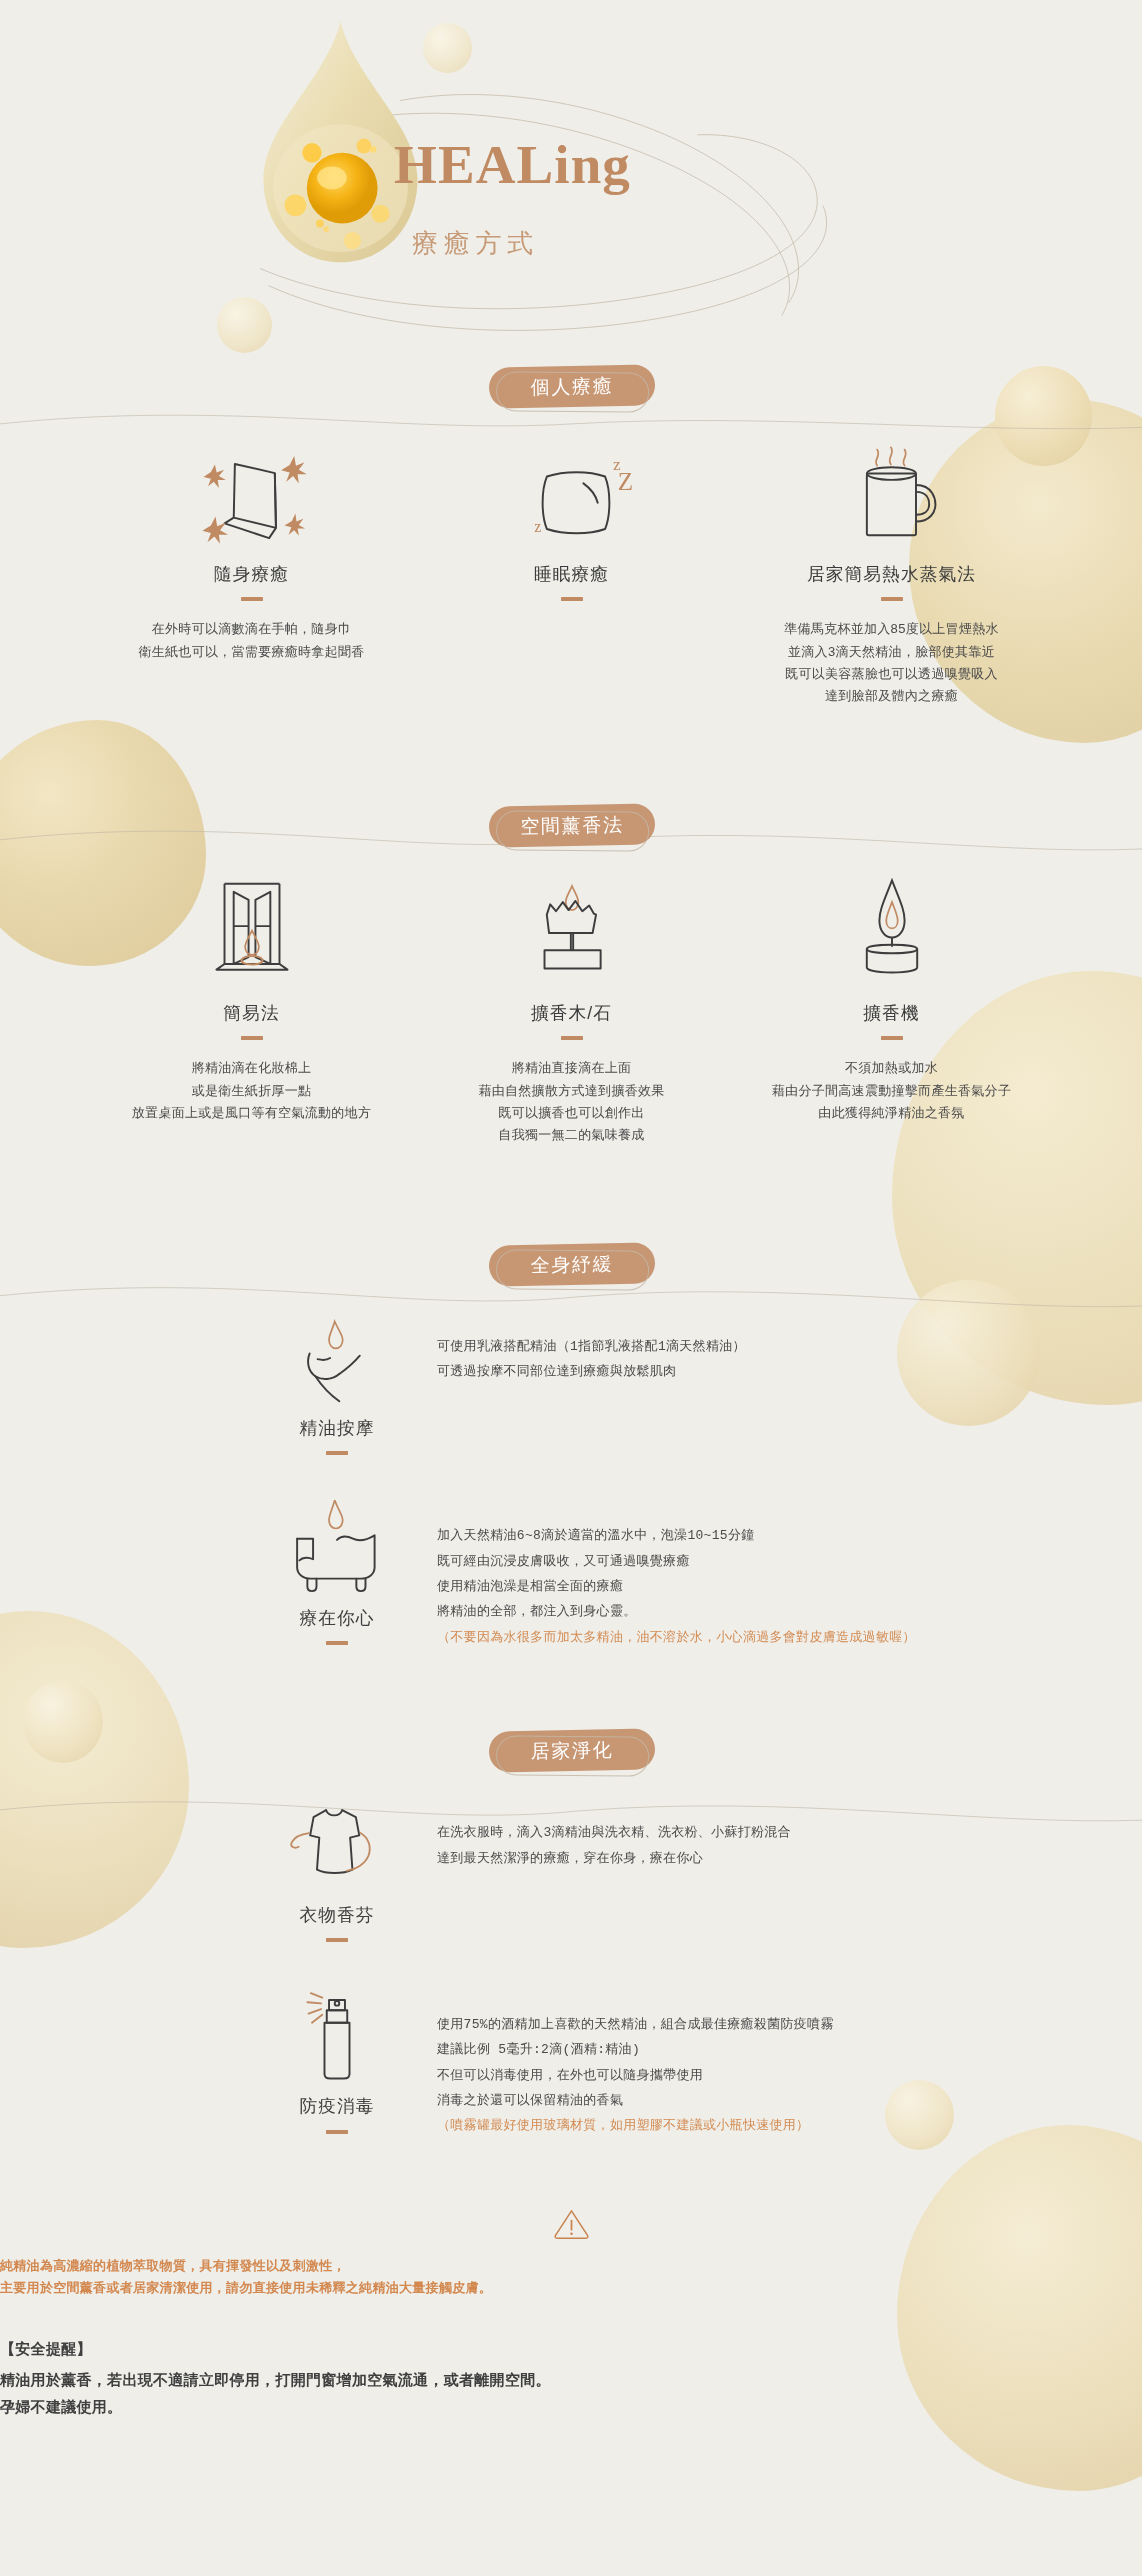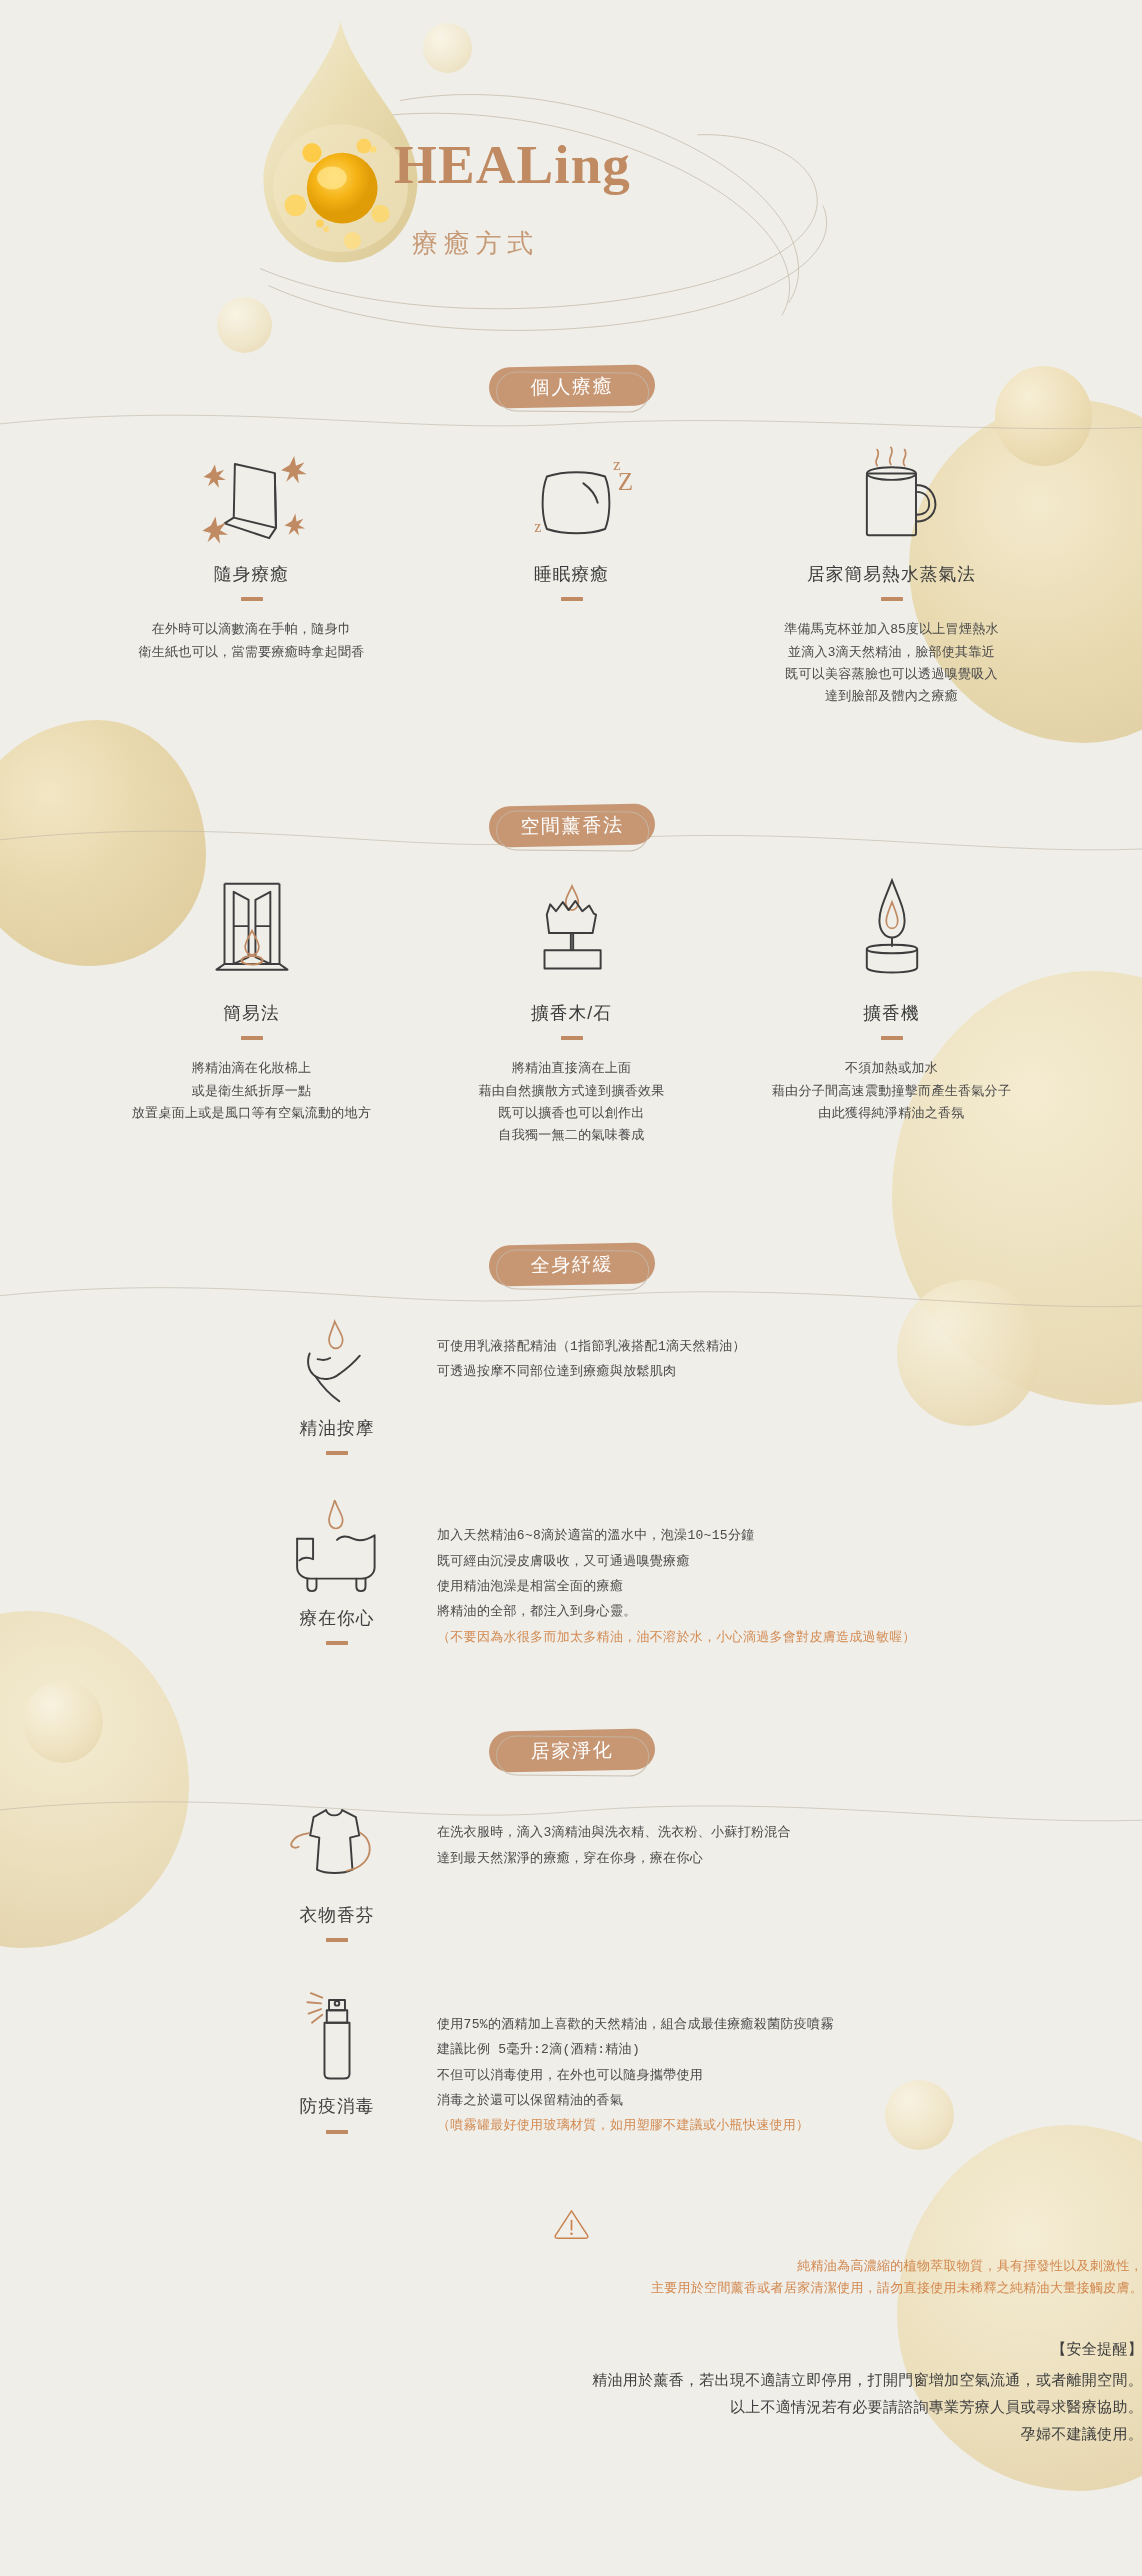--- a/index.html
+++ b/index.html
@@ -219,23 +219,24 @@
     color: #4a4a4a;
     letter-spacing: 0.3px;
     font-family: Liberation Mono, monospace;
   }
   .warn { color: #d38b52; }
 
   
   .footer {
     position: relative;
     z-index: 3;
-    text-align: right;
+    text-align: left;
     margin-top: 69px;
     padding-bottom: 40px;
+    font-weight: bold;
   }
   .footer .tri { margin: 0 auto 15px; width: 37px; height: 32px; }
   .footer .f-warn {
     color: #d3884f;
     font-size: 13px;
     line-height: 1.75;
     letter-spacing: 0.3px;
   }
   .footer .f-block {
     margin-top: 35px;
@@ -593,17 +594,16 @@
       <circle cx="32" cy="45" r="2.2" fill="#c9834f"></circle>
     </svg>
   </div>
   <div class="f-warn">
     <div>純精油為高濃縮的植物萃取物質，具有揮發性以及刺激性，</div>
     <div>主要用於空間薰香或者居家清潔使用，請勿直接使用未稀釋之純精油大量接觸皮膚。</div>
   </div>
   <div class="f-block">
     <div class="f-head">【安全提醒】</div>
     <div>精油用於薰香，若出現不適請立即停用，打開門窗增加空氣流通，或者離開空間。</div>
-    <div>以上不適情況若有必要請諮詢專業芳療人員或尋求醫療協助。</div>
     <div>孕婦不建議使用。</div>
   </div>
 </footer>
 
 
 </body></html>

